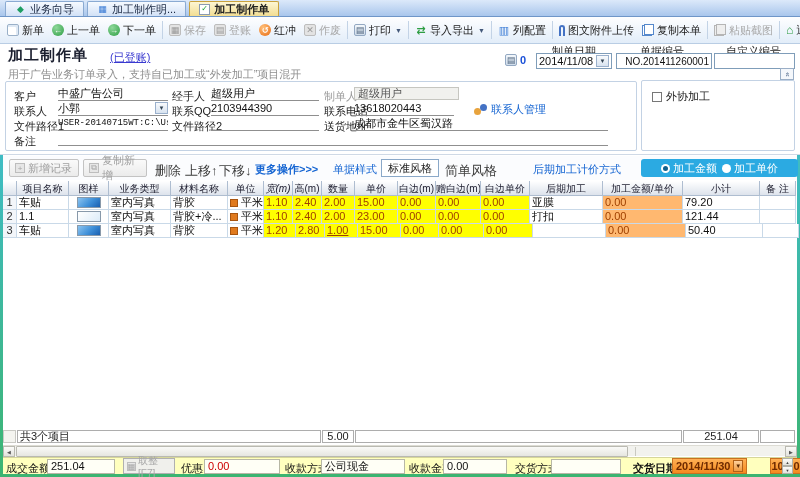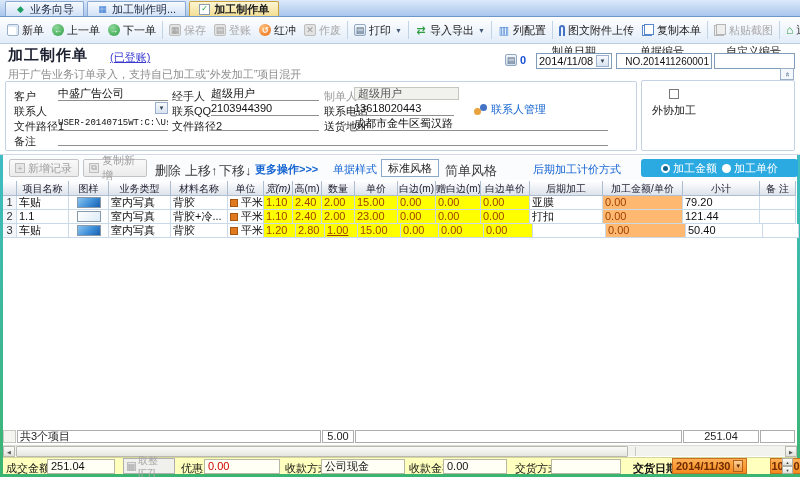--- a/index.html
+++ b/index.html
@@ -72,21 +72,21 @@
   .uf.mono{font-family:"Liberation Mono","DejaVu Sans Mono",monospace;font-size:9px;}
   .combocaret{position:absolute;width:13px;height:12px;background:linear-gradient(#f8fafc,#d8e3f0);
     border:1px solid #9ab0cc;display:flex;align-items:center;justify-content:center;font-size:6px;color:#345;}
   .insetgrey{position:absolute;height:13px;background:#f1f1ee;border:1px solid #c6c6c0;color:#555;
     font-size:11px;line-height:11px;padding:0 3px;white-space:nowrap;overflow:hidden;}
   .people{position:relative;width:13px;height:11px;flex:none;}
   .people::before{content:'';position:absolute;left:0;bottom:0;width:7px;height:7px;border-radius:50%;background:#e8a33d;}
   .people::after{content:'';position:absolute;right:0;top:0;width:7px;height:7px;border-radius:50%;background:#4472c4;}
   .linkblue{color:#1464d2;font-size:11px;white-space:nowrap;}
   .cb{width:10px;height:10px;border:1px solid #777;background:#fff;flex:none;}
-  .cbrow{position:absolute;left:10px;top:8px;display:flex;align-items:center;gap:4px;font-size:11px;color:#222;flex-direction:column;}
+  .cbrow{position:absolute;left:10px;top:8px;display:flex;align-items:center;gap:4px;font-size:11px;color:#222;}
   
   .edge{position:absolute;background:linear-gradient(#3fbcc4,#3cb471);}
   .edge.l{left:0;top:155px;width:3px;height:322px;}
   .edge.r{left:797px;top:155px;width:3px;height:322px;}
   .edge.b{left:0;top:474px;width:800px;height:3px;background:#3cb471;}
   .topline{position:absolute;left:0;top:154px;width:800px;height:1px;background:#cfd9e6;}
   
   .gridbar{position:absolute;left:3px;top:156px;width:794px;height:24px;background:#fbfcfe;}
   .gb-btn{position:absolute;top:3px;height:18px;border:1px solid #c3c3c3;background:linear-gradient(#fafafa,#ebebeb);
     color:#a0a0a0;font-size:11px;display:flex;align-items:center;gap:3px;padding:0 5px;border-radius:2px;}
@@ -262,20 +262,21 @@
 <div class="custpanel">
 
   <div class="clabel" style="left:8px;top:7px;">客户</div>
   <div class="uf" style="left:52px;top:5px;width:110px;">中盛广告公司</div>
   <div class="clabel" style="left:166px;top:7px;">经手人</div>
   <div class="uf" style="left:205px;top:5px;width:108px;">超级用户</div>
   <div class="clabel grey" style="left:318px;top:7px;">制单人</div>
   <div class="insetgrey" style="left:348px;top:5px;width:105px;">超级用户</div>
 
   <div class="clabel" style="left:8px;top:22px;">联系人</div>
+  <div class="uf" style="left:52px;top:20px;width:110px;">小郭</div>
   <div class="combocaret" style="left:149px;top:20px;">▼</div>
   <div class="clabel" style="left:166px;top:22px;">联系QQ</div>
   <div class="uf" style="left:205px;top:20px;width:108px;">2103944390</div>
   <div class="clabel" style="left:318px;top:22px;">联系电话</div>
   <div class="uf" style="left:348px;top:20px;width:100px;">13618020443</div>
   <div style="position:absolute;left:468px;top:20px;display:flex;align-items:center;gap:4px;">
     <span class="people"></span>
     <span class="linkblue">联系人管理</span>
   </div>
 

